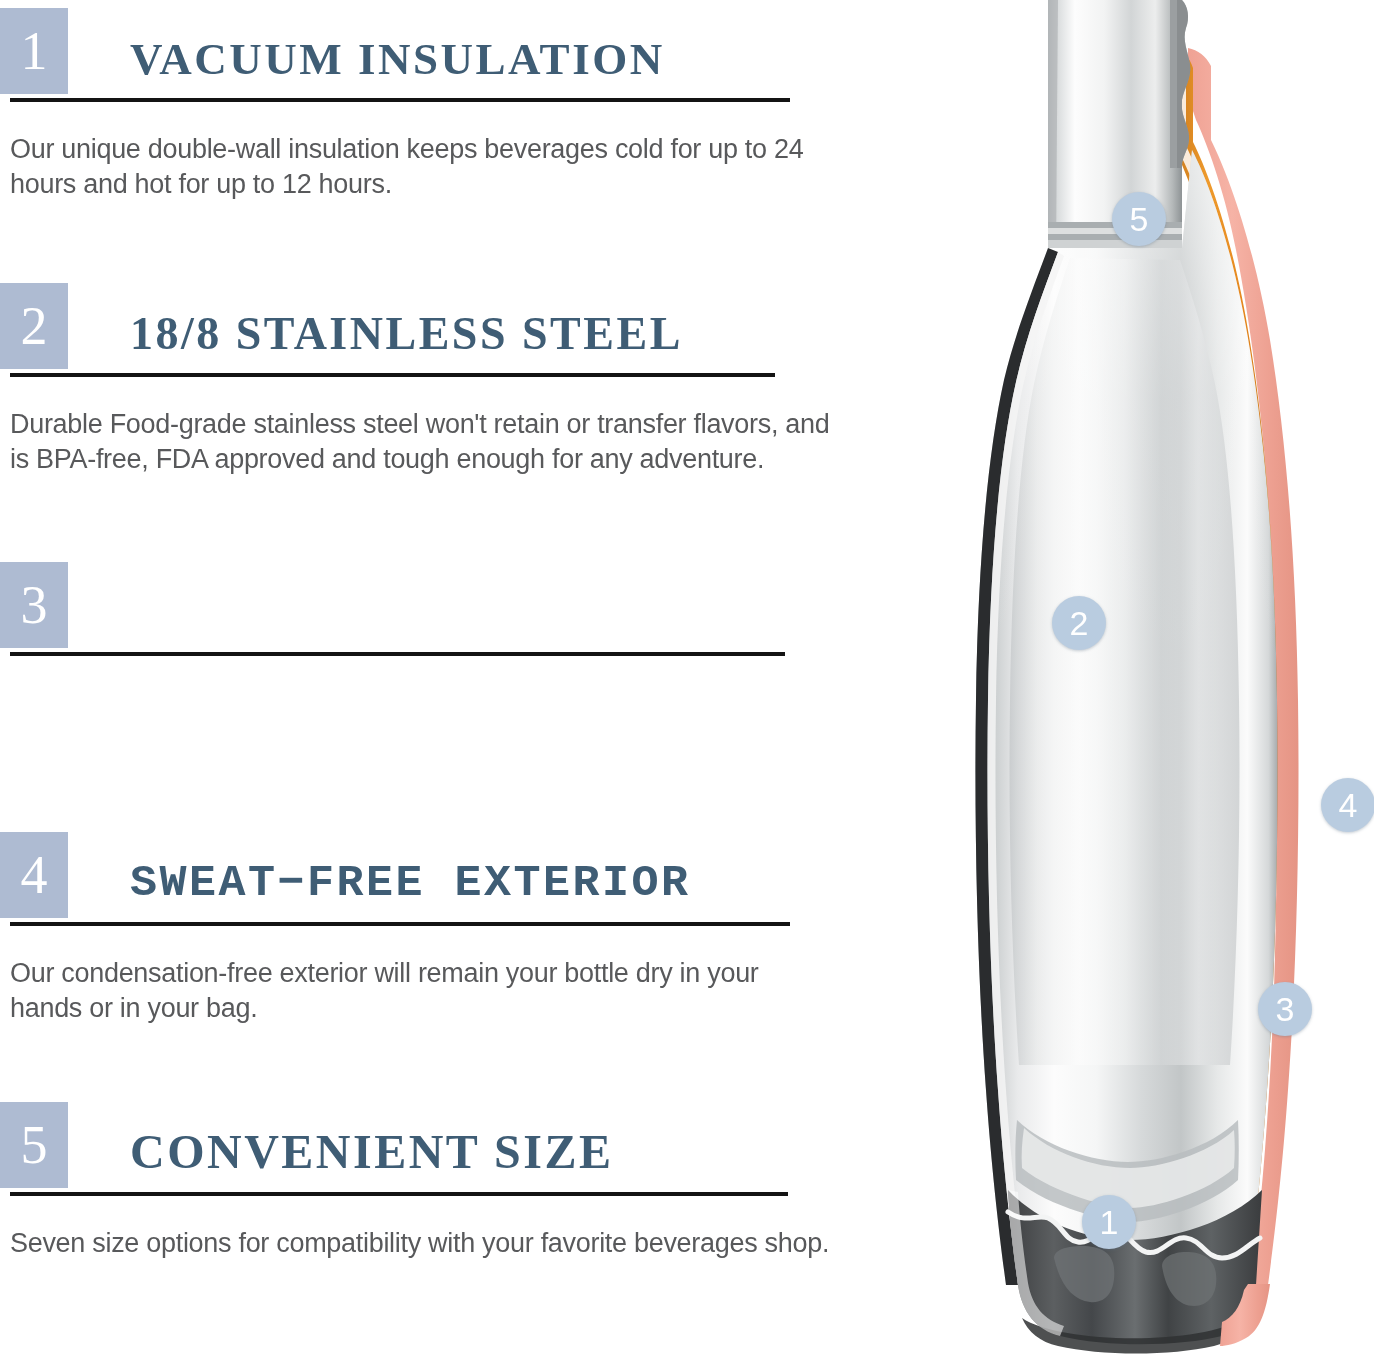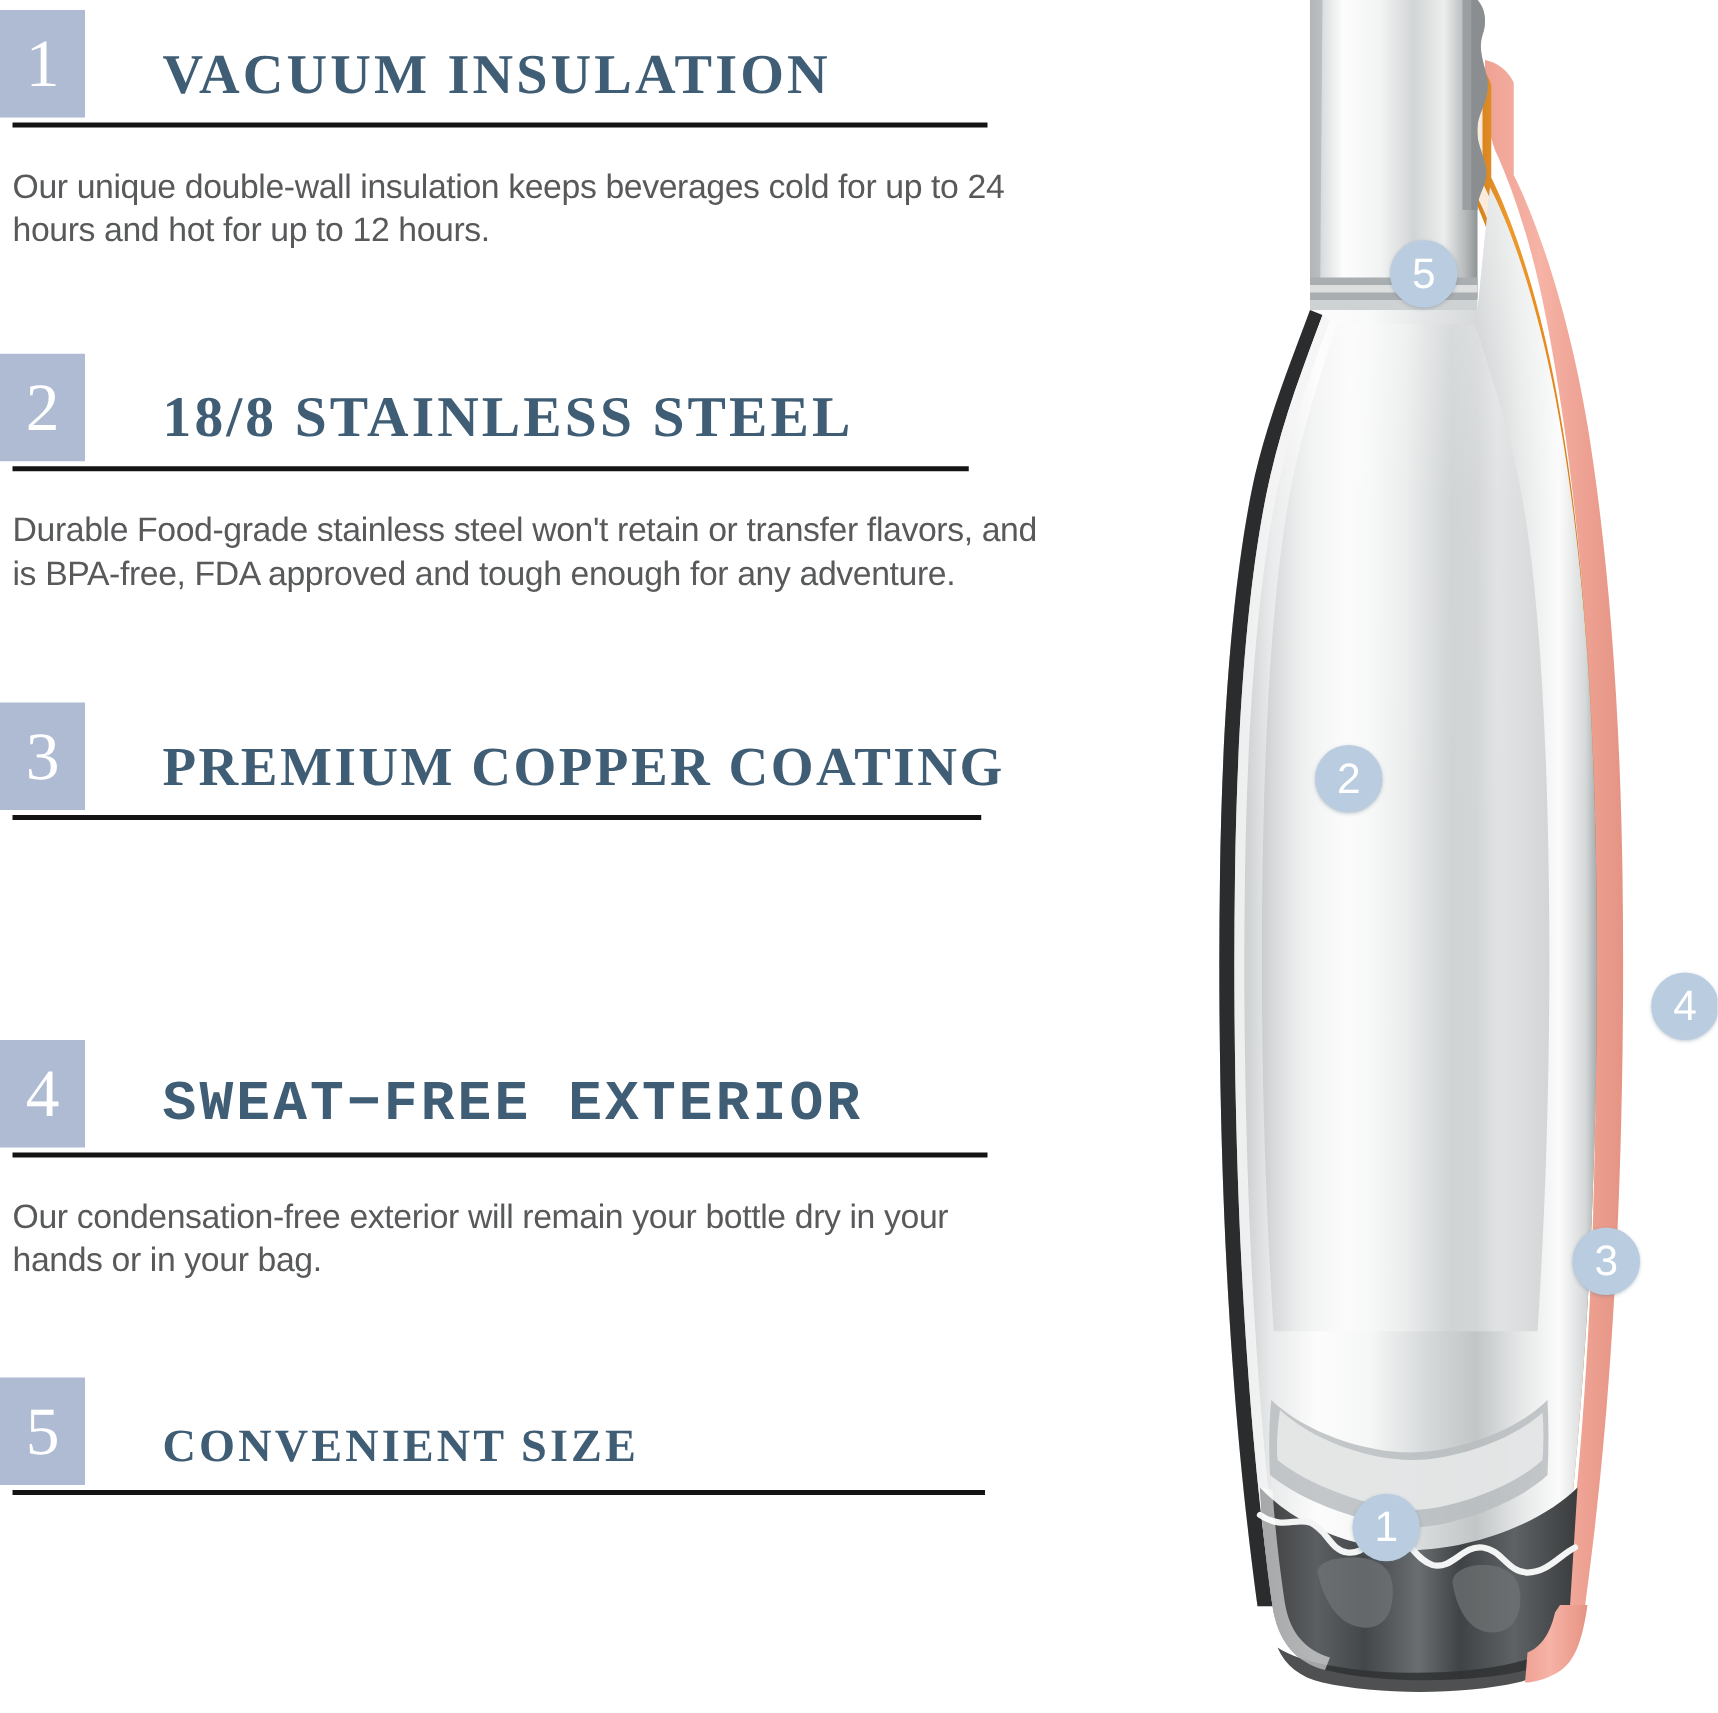--- a/index.html
+++ b/index.html
@@ -95,21 +95,21 @@
   #f3 .rule { width: 775px; }
   #f4 { top: 832px; }
   #f4 .rule { width: 780px; }
   #f5 { top: 1102px; }
   #f5 .rule { width: 778px; }
 
   #f1 .head-title { font-size: 45px; }
   #f2 .head-title { font-size: 46px; }
   #f3 .head-title { font-size: 44px; letter-spacing: 2px; }
   #f4 .head-title { font-size: 45px; font-family: Liberation Mono, monospace; }
-  #f5 .head-title { font-size: 37px; }
+  #f5 .head-title { font-size: 48px; }
 
   
   #bottle-wrap {
     position: absolute;
     left: 930px;
     top: 0;
     width: 444px;
     height: 1370px;
   }
   #bottle-svg { display: block; width: 444px; height: 1370px; }
@@ -156,40 +156,40 @@
         <div class="num-box">2</div>
         <div class="head-title">18/8  STAINLESS  STEEL</div>
       </div>
       <div class="rule"></div>
       <div class="feature-body">Durable Food-grade stainless steel won't retain or transfer flavors, and is BPA-free, FDA approved and tough enough for any adventure.</div>
     </div>
 
     <div class="feature" id="f3">
       <div class="feature-head">
         <div class="num-box">3</div>
-        <div class="head-title">PREMIUM  COPPER  COATING</div>
       </div>
       <div class="rule"></div>
     </div>
 
     <div class="feature" id="f4">
       <div class="feature-head">
         <div class="num-box">4</div>
         <div class="head-title">SWEAT−FREE  EXTERIOR</div>
       </div>
       <div class="rule"></div>
       <div class="feature-body">Our condensation-free exterior will remain your bottle dry in your hands or in your bag.</div>
     </div>
 
     <div class="feature" id="f5">
       <div class="feature-head">
         <div class="num-box">5</div>
         <div class="head-title">CONVENIENT  SIZE</div>
       </div>
       <div class="rule"></div>
+      <div class="feature-body">Seven size options for compatibility with your favorite beverages shop.</div>
     </div>
 
   </div>
 
   <div id="bottle-wrap">
     <svg id="bottle-svg" viewBox="0 0 444 1370" xmlns="http://www.w3.org/2000/svg">
       <defs>
 
         <linearGradient id="gNeck" x1="0" y1="0" x2="1" y2="0">
           <stop offset="0.00" stop-color="#9a9fa1"></stop>

